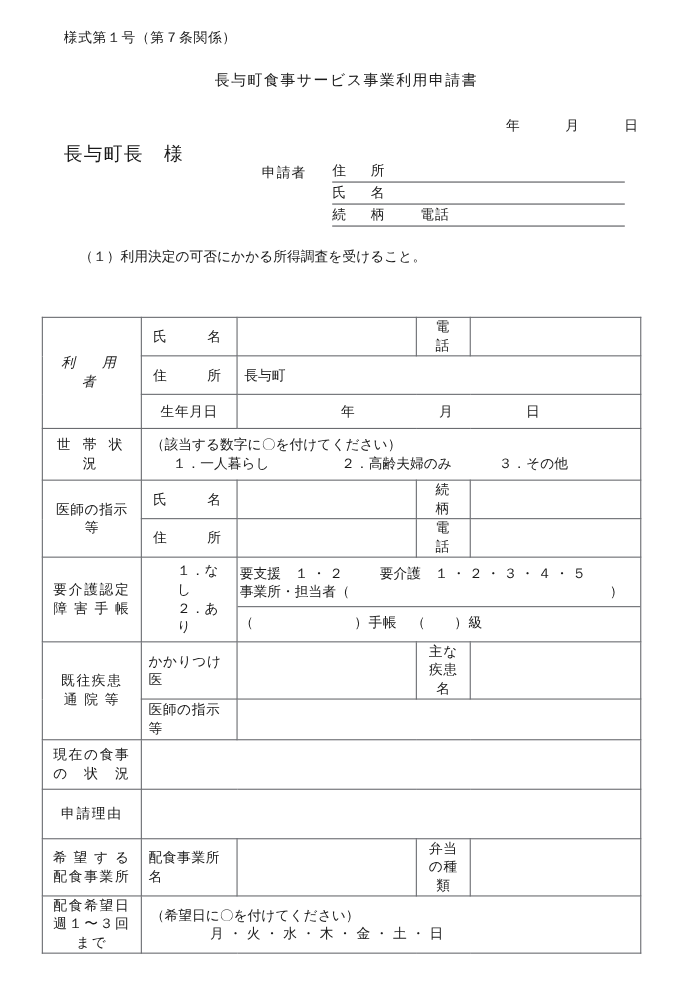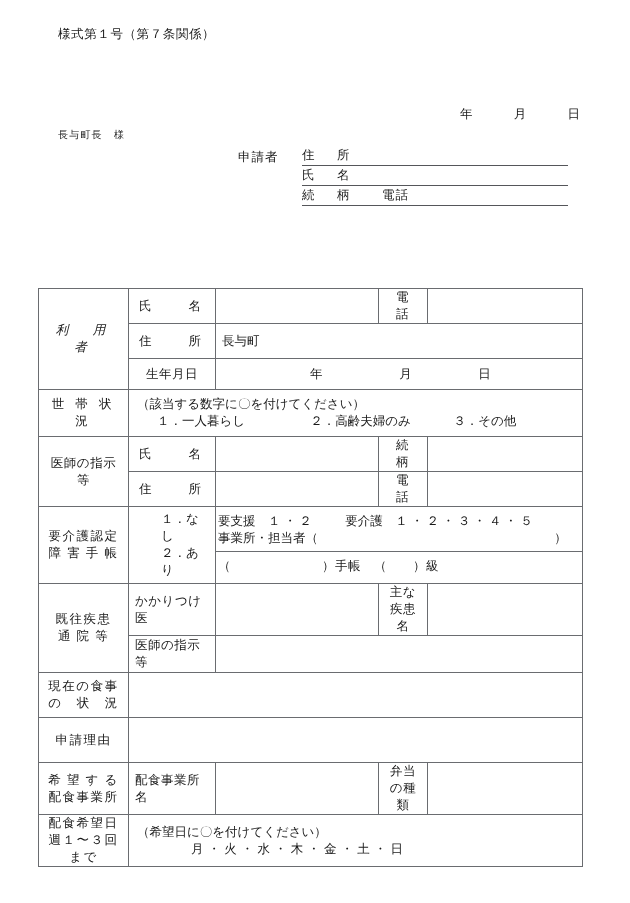--- a/index.html
+++ b/index.html
@@ -48,21 +48,21 @@
     top: 106px;
     width: 120px;
     display: flex;
     justify-content: space-between;
     font-size: 12.5px;
   }
   .addressee {
     position: absolute;
     left: 58px;
     top: 128px;
-    font-size: 10px;
+    font-size: 17px;
     letter-spacing: 1.2px;
     white-space: nowrap;
     text-align: center;
   }
 
   
   .applicant {
     position: absolute;
     left: 238px;
     top: 146px;
@@ -182,20 +182,21 @@
   }
   .date-inline span { display: inline-block; }
 </style>
 </head>
 <body>
 
 <div class="page">
 
   <div class="form-no">様式第１号（第７条関係）</div>
 
+  <div class="doc-title">長与町食事サービス事業利用申請書</div>
 
   <div class="date-line">
     <span>年</span>
     <span>月</span>
     <span>日</span>
   </div>
 
   <div class="addressee">長与町長　様</div>
 
   <div class="applicant">
@@ -211,20 +212,21 @@
       </div>
       <div class="app-row">
         <span class="lbl">続　柄</span>
         <span class="lbl2">電話</span>
         <span></span>
       </div>
     </div>
   </div>
 
   <div class="body-text">
+    <div class="p2">（１）利用決定の可否にかかる所得調査を受けること。</div>
   </div>
 
   <table class="main-table">
     <colgroup>
       <col style="width:90px">
       <col style="width:87px">
       <col style="width:163px">
       <col style="width:49px">
       <col style="width:155px">
     </colgroup>

